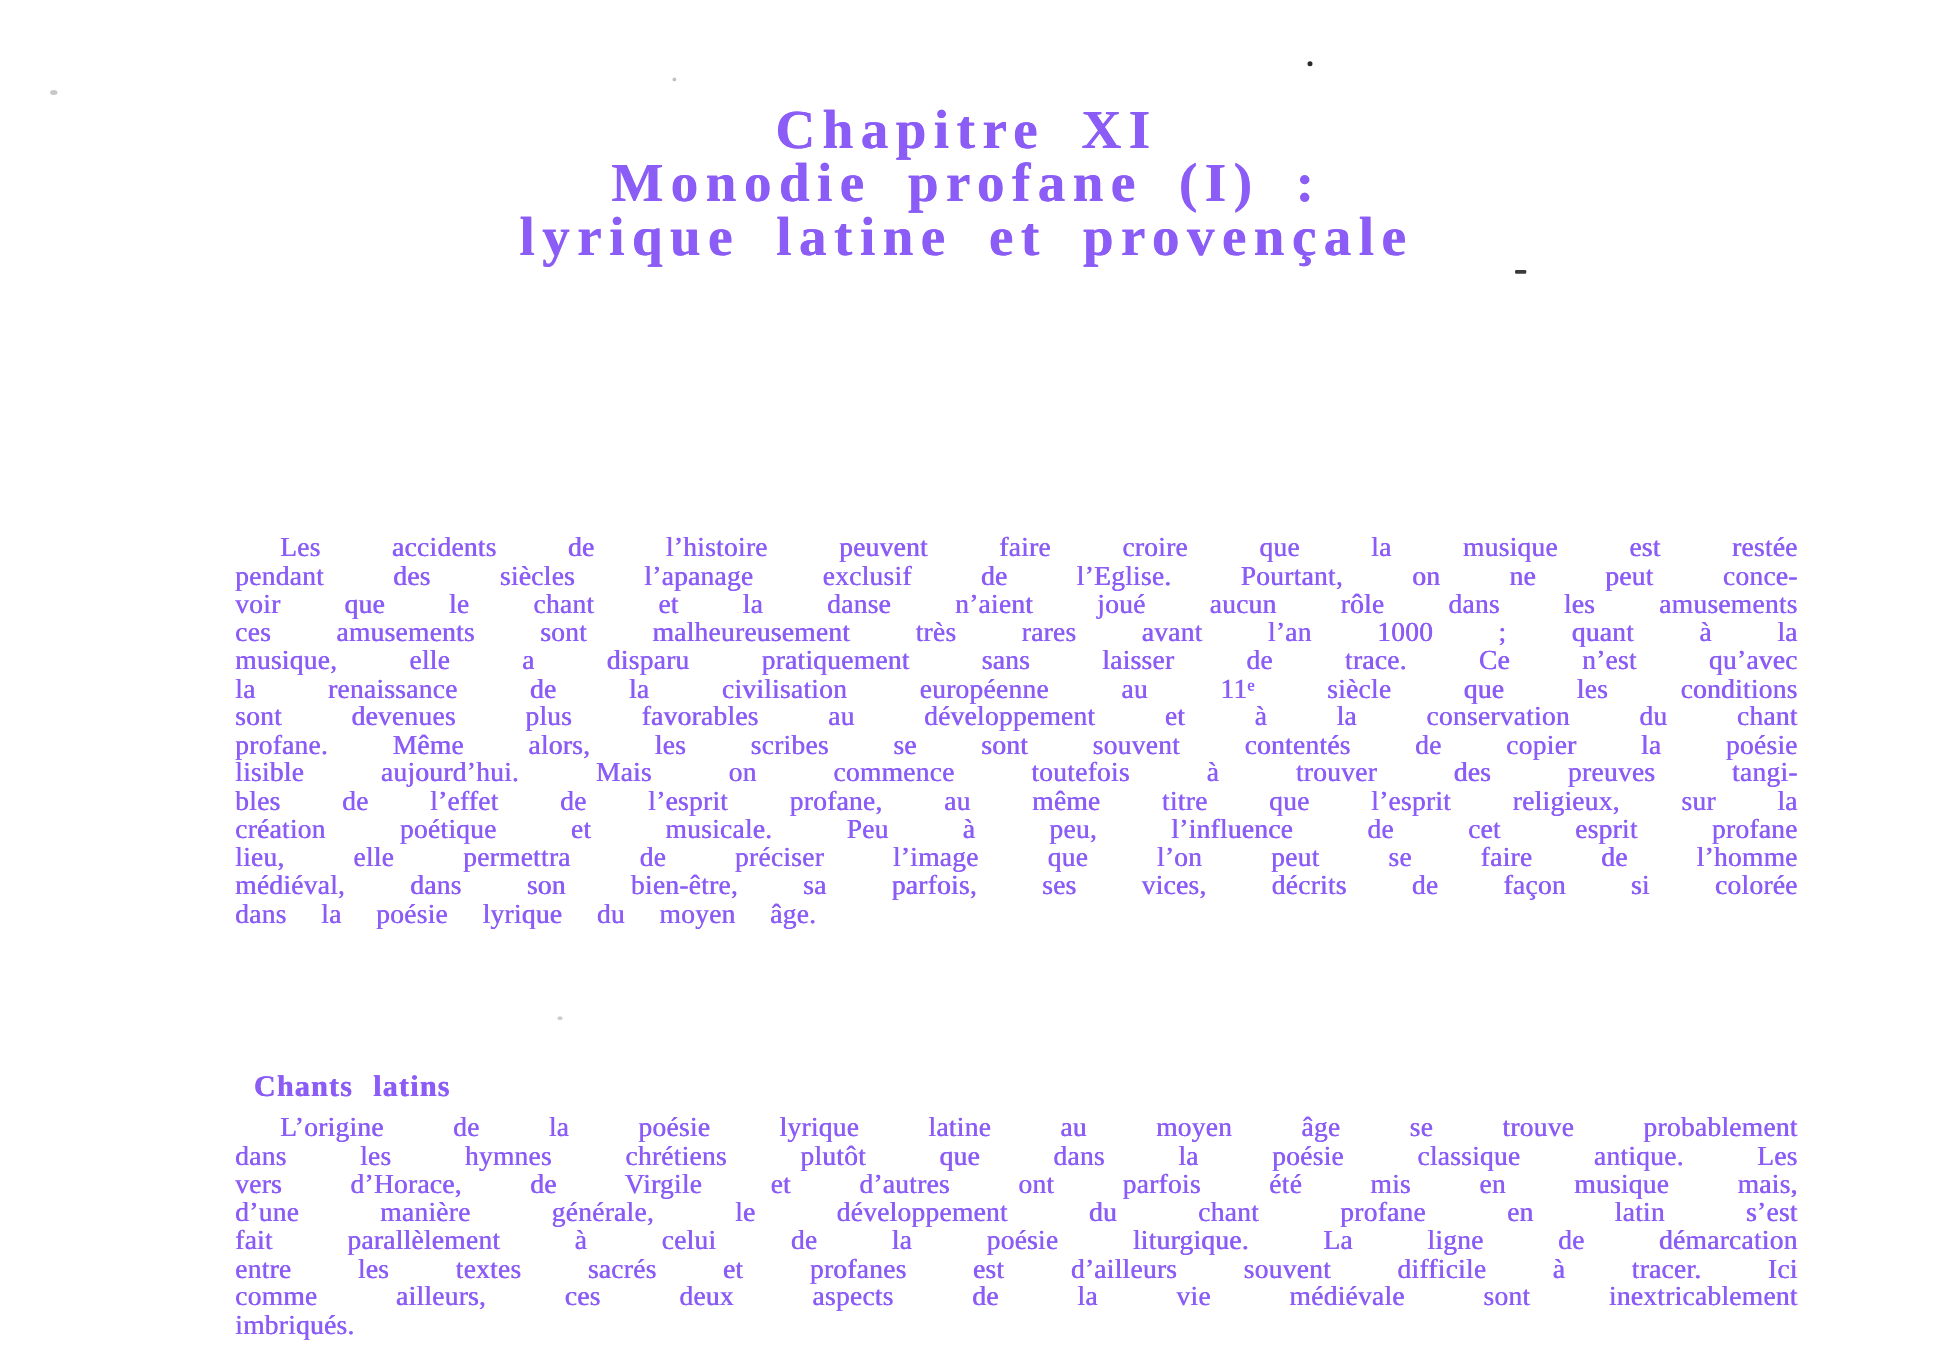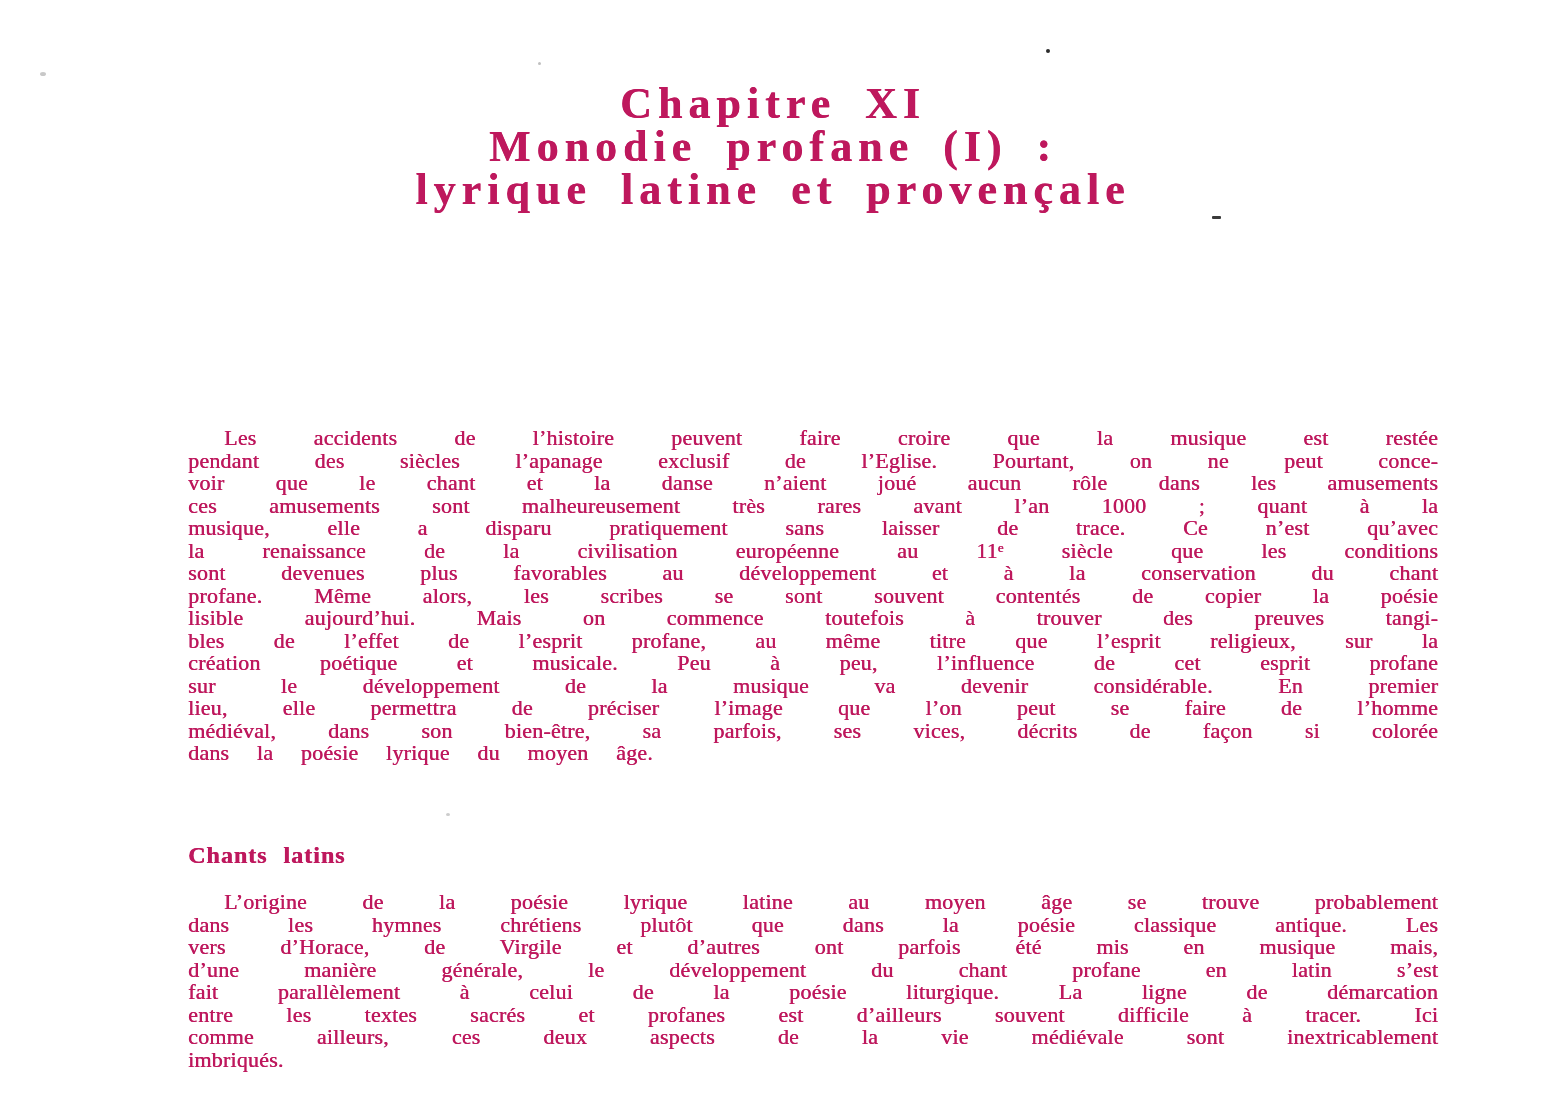--- a/index.html
+++ b/index.html
@@ -7,21 +7,21 @@
     padding: 0;
     background: #ffffff;
   }
   .page {
     position: relative;
     width: 1546px;
     height: 1096px;
     background: #ffffff;
     overflow: hidden;
     font-family: "Liberation Serif", "DejaVu Serif", serif;
-    color: #be185d;
+    color: #8b5cf6;
   }
   
   .page .title-block,
   .page .para,
   .page .section-heading {
     text-shadow: 0.45px 0 0 currentColor;
   }
   .title-block {
     position: absolute;
     top: 82px;
@@ -54,21 +54,21 @@
     text-indent: 36px;
   }
   .para .line:last-child {
     text-align-last: left;
     word-spacing: 22px;
   }
   .section-heading {
     position: absolute;
     left: 188px;
     top: 842px;
-    margin: 0;
+    margin: 15px;
     font-size: 24px;
     font-weight: bold;
     letter-spacing: 1px;
     word-spacing: 9px;
     text-align: right;
   }
   .speck {
     position: absolute;
     border-radius: 50%;
   }
@@ -94,21 +94,20 @@
       <div class="line">pendant des siècles l’apanage exclusif de l’Eglise. Pourtant, on ne peut conce-</div>
       <div class="line">voir que le chant et la danse n’aient joué aucun rôle dans les amusements</div>
       <div class="line">ces amusements sont malheureusement très rares avant l’an 1000 ; quant à la</div>
       <div class="line">musique, elle a disparu pratiquement sans laisser de trace. Ce n’est qu’avec</div>
       <div class="line">la renaissance de la civilisation européenne au 11ᵉ siècle que les conditions</div>
       <div class="line">sont devenues plus favorables au développement et à la conservation du chant</div>
       <div class="line">profane. Même alors, les scribes se sont souvent contentés de copier la poésie</div>
       <div class="line">lisible aujourd’hui. Mais on commence toutefois à trouver des preuves tangi-</div>
       <div class="line">bles de l’effet de l’esprit profane, au même titre que l’esprit religieux, sur la</div>
       <div class="line">création poétique et musicale. Peu à peu, l’influence de cet esprit profane</div>
-      <div class="line">sur le développement de la musique va devenir considérable. En premier</div>
       <div class="line">lieu, elle permettra de préciser l’image que l’on peut se faire de l’homme</div>
       <div class="line">médiéval, dans son bien-être, sa parfois, ses vices, décrits de façon si colorée</div>
       <div class="line">dans la poésie lyrique du moyen âge.</div>
     </div>
 
   <h2 class="section-heading">Chants latins</h2>
 
   <div class="para para-2">
       <div class="line">L’origine de la poésie lyrique latine au moyen âge se trouve probablement</div>
       <div class="line">dans les hymnes chrétiens plutôt que dans la poésie classique antique. Les</div>

